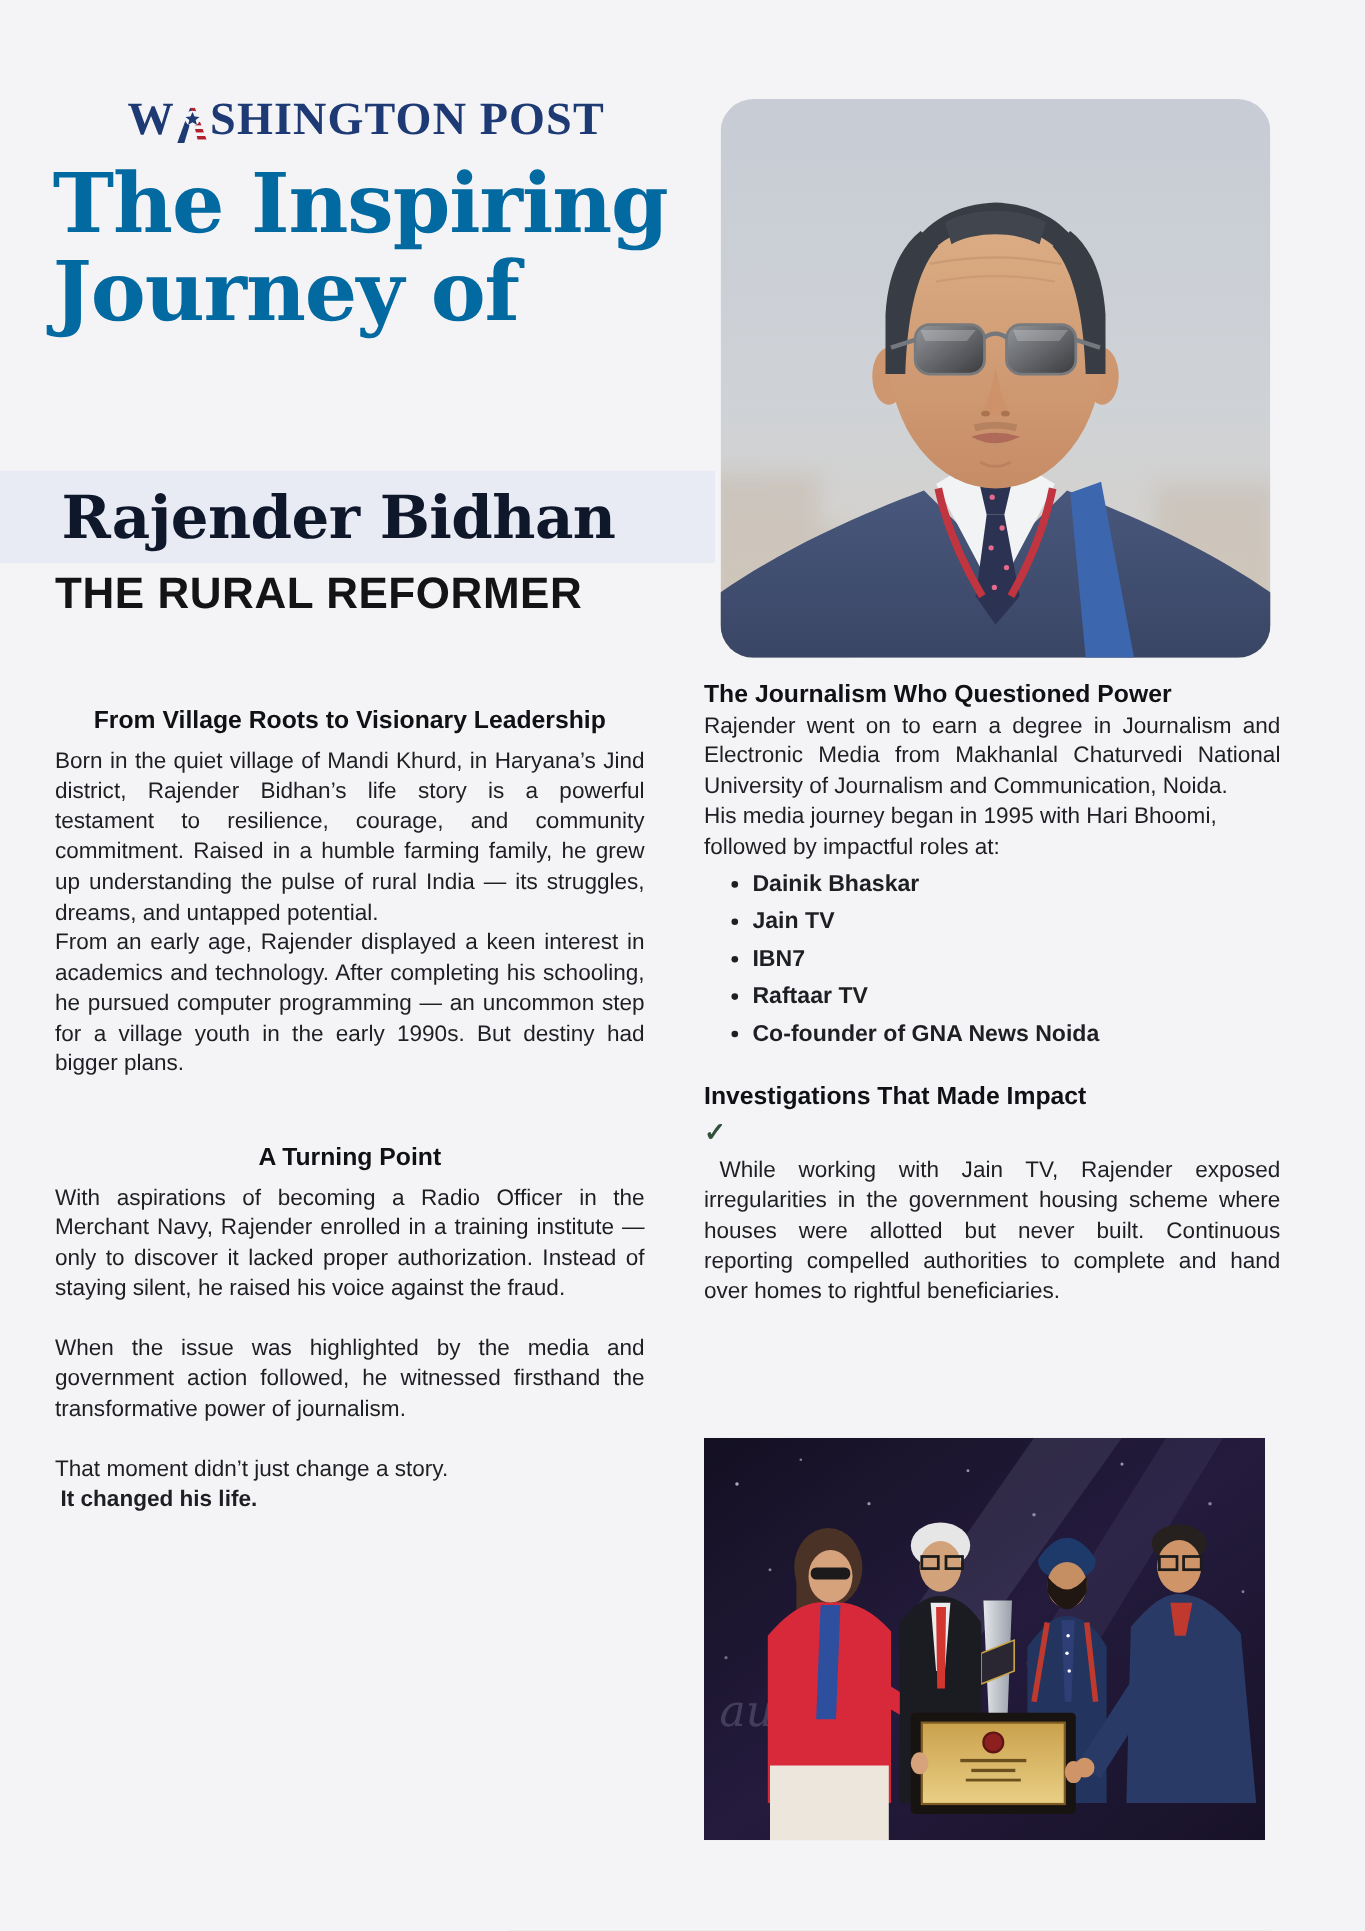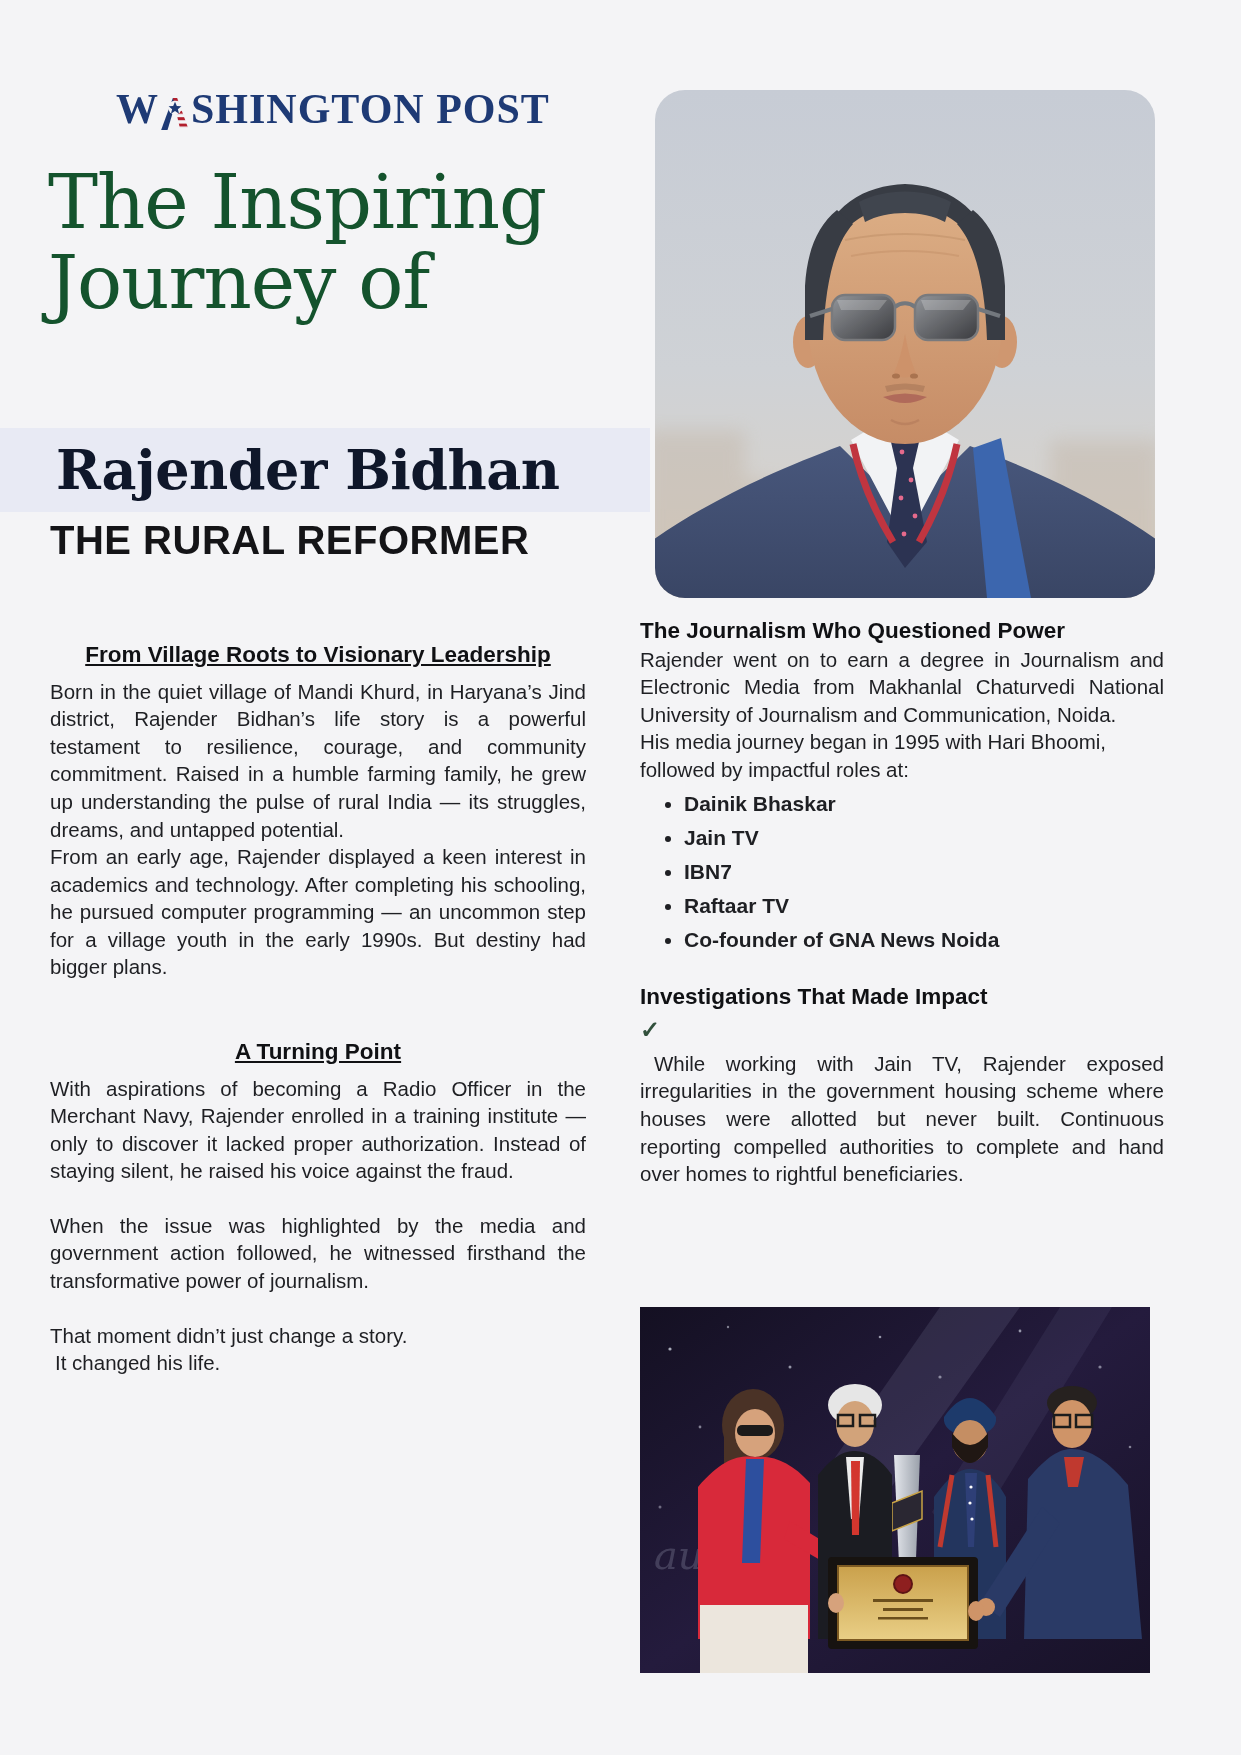--- a/index.html
+++ b/index.html
@@ -7,22 +7,22 @@
         font-family:"Liberation Sans",sans-serif;color:#1e1f23;}
 
   
   .masthead{position:absolute;left:116px;top:88px;display:flex;align-items:flex-end;
             font-family:"Liberation Serif",serif;font-weight:700;font-size:42px;
             color:#1e3a75;letter-spacing:1px;line-height:1;}
   .masthead .flag-a{display:inline-block;margin:0 1px 0 1px;}
   .masthead svg{display:block;}
 
   
-  .title{position:absolute;left:48px;top:163px;font-family:"DejaVu Serif",serif;
-         font-weight:400;font-size:75px;line-height:1.06;color:#14532d;letter-spacing:-1px;}
+  .title{position:absolute;left:48px;top:146px;font-family:"DejaVu Serif",serif;
+         font-weight:700;font-size:75px;line-height:1.06;color:#0369a1;letter-spacing:-1px;}
 
   
   .name-band{position:absolute;left:0;top:428px;width:650px;height:84px;background:#e8eaf4;}
   .name-band .name{font-family:"DejaVu Serif",serif;font-weight:700;font-size:54px;
                    color:#0f172a;line-height:84px;padding-left:56px;letter-spacing:-0.5px;white-space:nowrap;}
 
   .subtitle{position:absolute;left:50px;top:518px;font-size:40px;font-weight:700;
             color:#141417;letter-spacing:0.5px;white-space:nowrap;}
 
   
@@ -30,27 +30,27 @@
             border-radius:30px;overflow:hidden;}
   .portrait svg,.group-photo svg{display:block;width:100%;height:100%;}
   .group-photo{position:absolute;left:640px;top:1307px;width:510px;height:366px;overflow:hidden;}
 
   
   .col-left{position:absolute;left:50px;top:640px;width:536px;font-size:20.5px;line-height:1.345;}
   .col-right{position:absolute;left:640px;top:616px;width:524px;font-size:20.5px;line-height:1.345;}
   .col-left p,.col-right p{margin:0;}
   .j{text-align:justify;}
   h3{margin:0;font-size:22.5px;line-height:1.32;color:#101114;}
-  .h-center{text-align:center;text-decoration:underline;}
+  .h-center{text-align:center;}
   .h-turning{margin:56px 0 8px 0;}
   .h-first{margin:0 0 8px 0;}
   .gap{height:27px;}
   .gap-sm{height:20px;}
   .indent{text-indent:14px;}
-  .last-line2{padding-left:5px;}
+  .last-line2{padding-left:5px;font-weight:bold;}
 
   ul.media-list{list-style:disc;margin:8px 0 0 0;padding-left:44px;font-weight:700;font-size:21px;}
   ul.media-list li{margin-bottom:11px;line-height:1.1;}
 
   .check-row{display:flex;align-items:baseline;gap:9px;font-weight:700;font-size:21.5px;margin:2px 0 4px 0;}
   .check-row .check{color:#31503c;font-size:24px;}
 </style>
 </head>
 <body>
 

